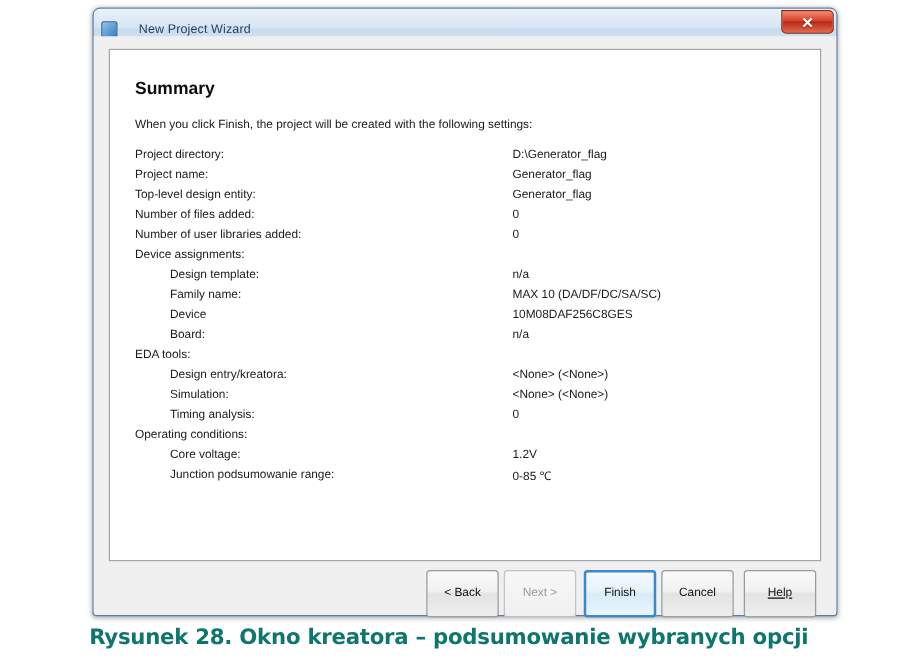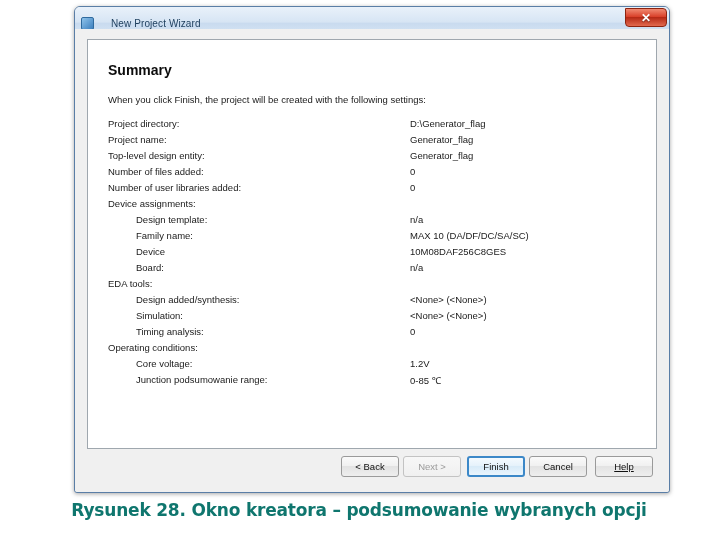--- a/index.html
+++ b/index.html
@@ -150,21 +150,21 @@
     position: absolute;
     left: 12px;
     right: 12px;
     bottom: 14px;
     height: 22px;
   }
   .wbtn {
     position: absolute;
     top: 0;
     width: 58px;
-    height: 21px;
+    height: 38px;
     font-size: 9.5px;
     color: #101010;
     background: linear-gradient(to bottom, #fafafa 0%, #f1f1f1 45%, #e3e3e3 50%, #eeeeee 100%);
     border: 1px solid #9a9a9a;
     border-radius: 3px;
     box-sizing: border-box;
     display: flex;
     align-items: center;
     justify-content: center;
     line-height: 1;
@@ -256,21 +256,21 @@
         </div>
         <div class="row indent">
           <span class="label">Board:</span>
           <span class="value">n/a</span>
         </div>
         <div class="row">
           <span class="label">EDA tools:</span>
           <span class="value"></span>
         </div>
         <div class="row indent">
-          <span class="label">Design added/synthesis:</span>
+          <span class="label">Design entry/kreatora:</span>
           <span class="value">&lt;None&gt; (&lt;None&gt;)</span>
         </div>
         <div class="row indent">
           <span class="label">Simulation:</span>
           <span class="value">&lt;None&gt; (&lt;None&gt;)</span>
         </div>
         <div class="row indent">
           <span class="label">Timing analysis:</span>
           <span class="value">0</span>
         </div>

